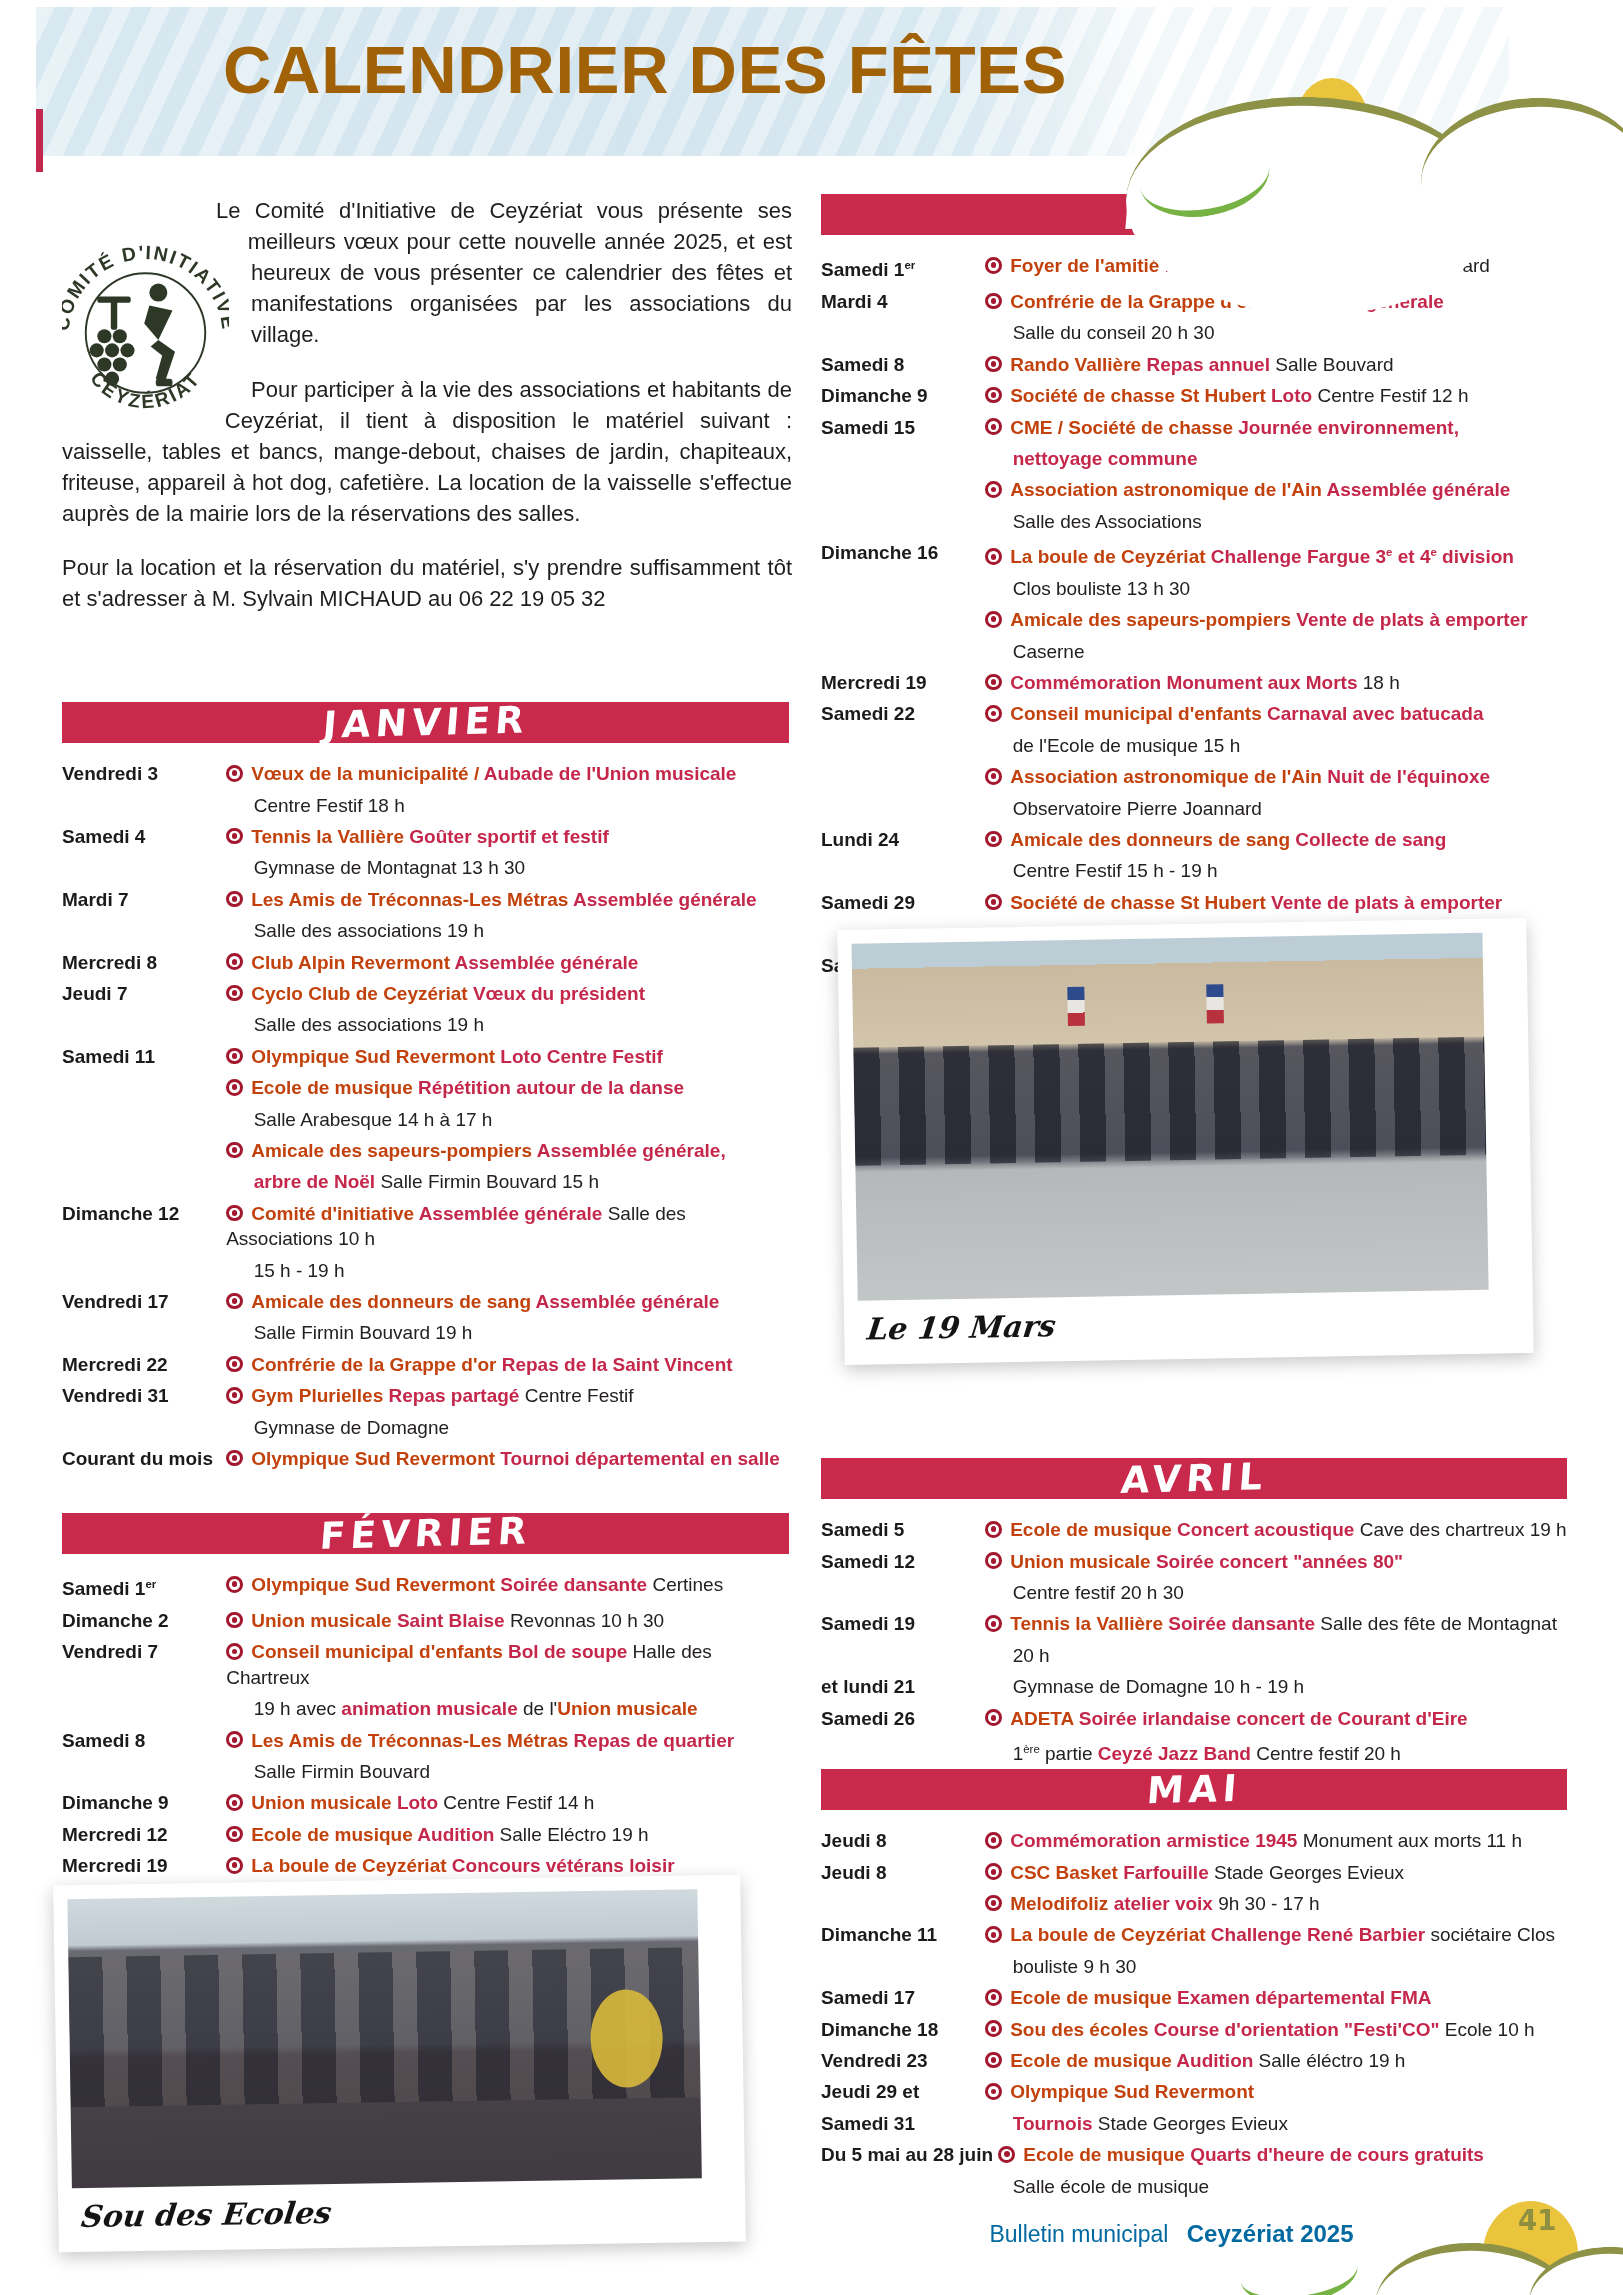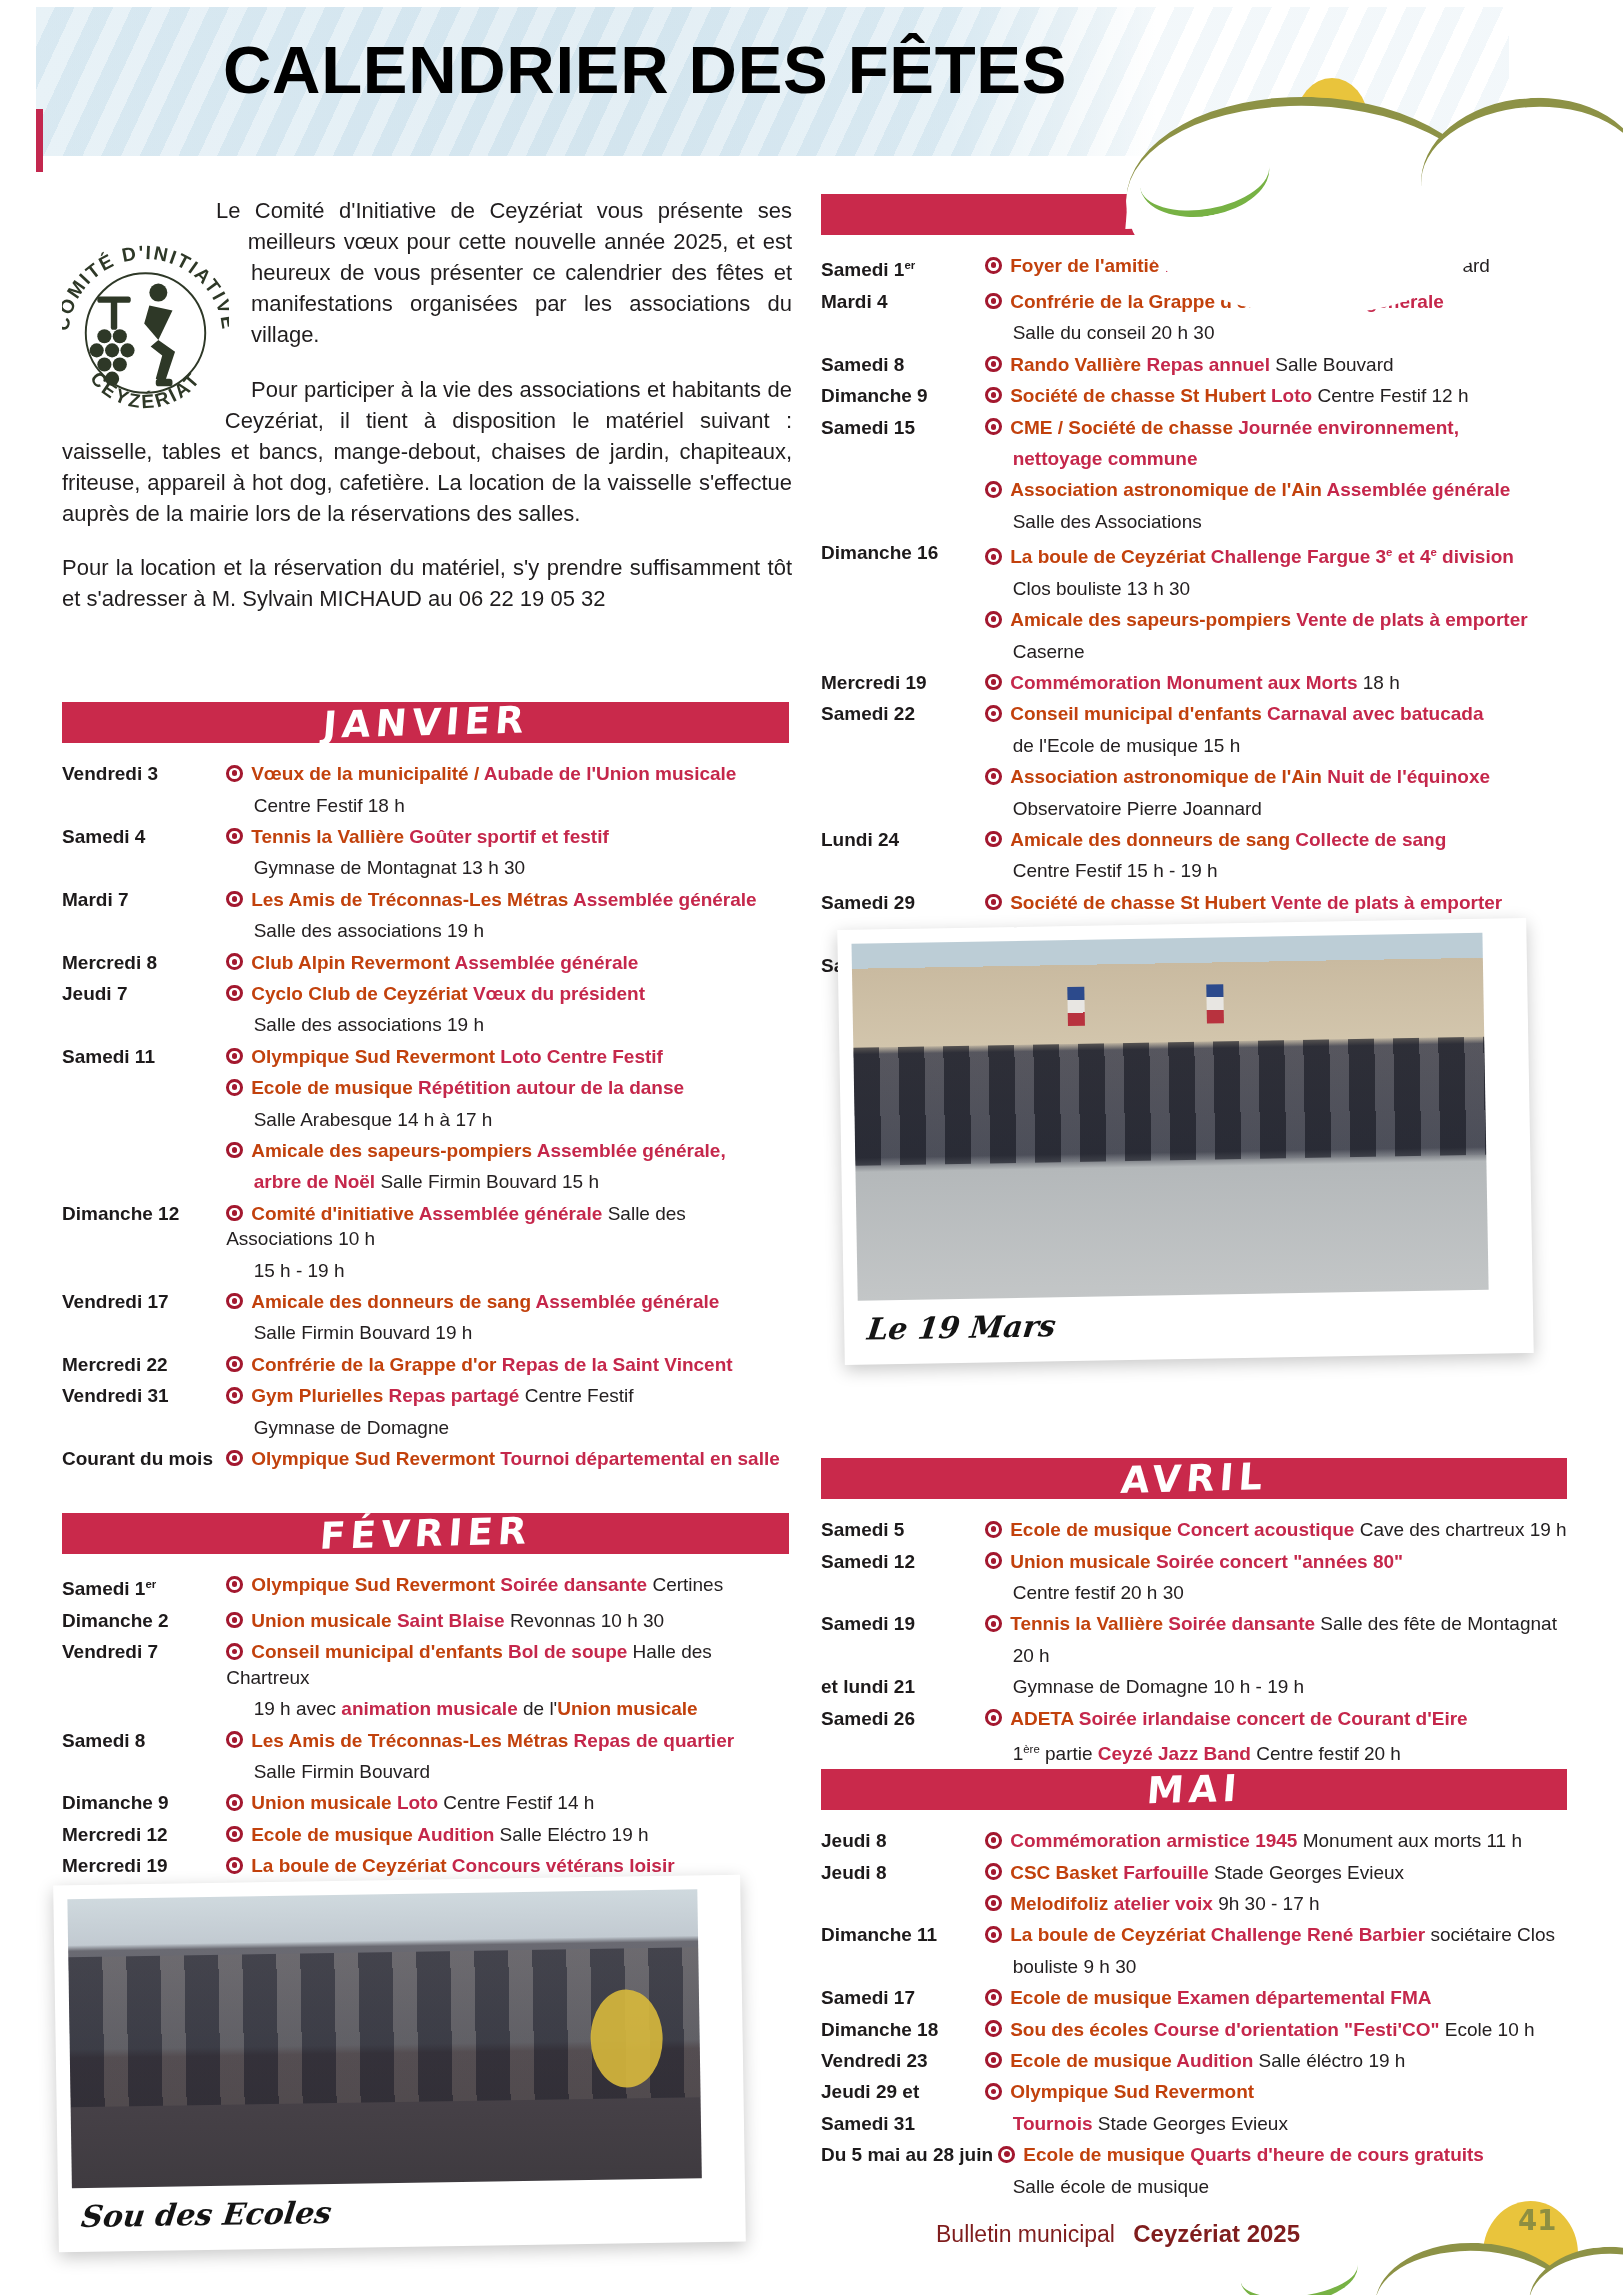--- a/index.html
+++ b/index.html
@@ -5,21 +5,21 @@
   html,body{margin:0;padding:0;background:#f2f2f2;}
   .page{position:relative;width:1623px;height:2295px;background:#ffffff;overflow:hidden;
         font-family:"Liberation Sans",sans-serif;color:#242021;}
   
   .band{position:absolute;left:36px;top:6.5px;width:1473px;height:149px;
         background:linear-gradient(90deg,#dcebf3 0%,#d5e6ef 40%,#dcebf3 62%,#eef5f8 70%,#ffffff 76%);}
   .band::after{content:"";position:absolute;inset:0;
         background:repeating-linear-gradient(115deg,rgba(255,255,255,.35) 0 17px,rgba(205,225,236,.25) 17px 35px);}
   .red-sliver{position:absolute;left:36px;top:109px;width:6.5px;height:63px;background:#c3274e;}
   .page-title{position:absolute;left:223px;top:31px;font-size:67px;font-weight:900;
-        color:#000000;letter-spacing:0.7px;white-space:nowrap;z-index:3;}
+        color:#a16207;letter-spacing:0.7px;white-space:nowrap;z-index:3;}
   .hills{position:absolute;left:1113px;top:13px;width:511px;height:216px;z-index:2;}
   .hills .sun{position:absolute;left:183px;top:65px;width:72px;height:85px;border-radius:50%;background:#e9c43c;}
   .hills .h1{position:absolute;left:13px;top:84px;width:367px;height:209px;background:#fff;
         border-radius:50%;border-top:9.8px solid #8d9246;transform:rotate(2deg);}
   .hills .h2{position:absolute;left:308px;top:85px;width:223px;height:151px;background:#fff;
         border-radius:50%;border-top:9.2px solid #8d9246;transform:rotate(-4deg);}
   .hills .swoosh{position:absolute;left:26px;top:124px;width:131px;height:72px;
         border-radius:50%;border-bottom:7.9px solid #77b244;transform:rotate(-10deg);}
   
   .intro{position:absolute;left:62px;top:195px;width:730px;font-size:22px;line-height:31px;
@@ -62,22 +62,22 @@
         background:linear-gradient(180deg,#2c4a8c 33%,#e8e6e2 33% 66%,#b8323e 66%);}
   #photo-mars .flag1{left:34%;} #photo-mars .flag2{left:56%;}
   #photo-sou{left:56px;top:1880px;width:658px;transform:rotate(-0.9deg);}
   #photo-sou .photo-img{width:630px;height:289px;
         background:linear-gradient(180deg,#cfd9de 0%,#c2cad1 16%,#6a6a72 18%,#5a5c65 52%,#4a444b 55%,#3f3b40 100%);}
   #photo-sou .figures{position:absolute;left:0;top:20%;width:100%;height:52%;
         background:repeating-linear-gradient(90deg,rgba(30,30,40,.5) 0 34px,rgba(120,110,104,.22) 34px 58px);}
   #photo-sou .shirt{position:absolute;right:6%;top:34%;width:72px;height:98px;border-radius:50%;
         background:#d8b93c;opacity:.9;}
   
-  .footer{position:absolute;left:936px;top:2220px;width:471px;text-align:left;
-        font-size:23px;color:#7f1d1d;white-space:nowrap;z-index:3;}
+  .footer{position:absolute;left:936px;top:2220px;width:471px;text-align:center;
+        font-size:23px;color:#0369a1;white-space:nowrap;z-index:3;}
   .footer .fl{font-weight:400;margin-right:18.3px;}
   .footer .fr{font-weight:700;font-size:24px;}
   .fswoosh{position:absolute;left:1240px;top:2244px;width:118px;height:52px;border-radius:50%;
         border-bottom:7.2px solid #77b244;transform:rotate(-8deg);z-index:2;}
   .badge{position:absolute;left:1401px;top:2196px;width:226px;height:99px;z-index:1;}
   .badge .sun{position:absolute;left:82px;top:5.2px;width:95px;height:105px;border-radius:50%;background:#e9c43c;}
   .badge .num{position:absolute;left:117px;top:7.9px;font-size:27.5px;font-weight:700;color:#8e8f41;
         font-family:"DejaVu Sans",sans-serif;}
   .badge .h1{position:absolute;left:-26px;top:47px;width:203px;height:124px;background:#fff;
         border-radius:50%;border-top:8.5px solid #8d9246;transform:rotate(3deg);}

